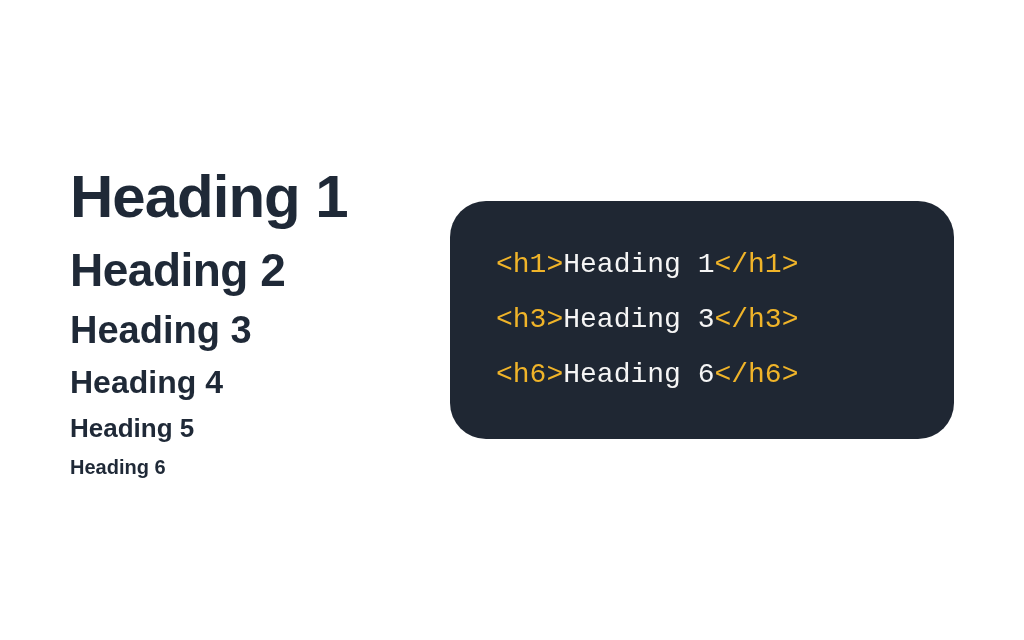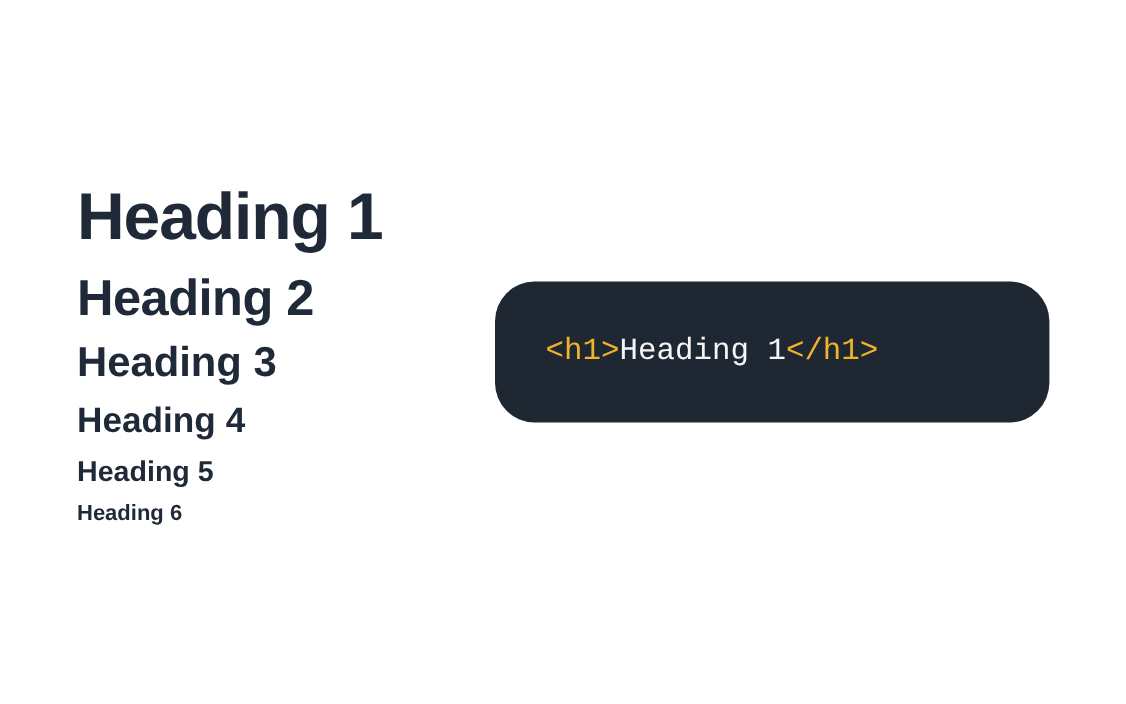--- a/index.html
+++ b/index.html
@@ -63,14 +63,16 @@
   <div class="h2">Heading 2</div>
   <div class="h3">Heading 3</div>
   <div class="h4">Heading 4</div>
   <div class="h5">Heading 5</div>
   <div class="h6">Heading 6</div>
 </div>
 
 <div class="right-panel">
   <div class="code-block">
     <div class="code-line"><span class="tag">&lt;h1&gt;</span><span class="txt">Heading 1</span><span class="tag">&lt;/h1&gt;</span></div>
+    <div class="code-line"><span class="tag">&lt;h3&gt;</span><span class="txt">Heading 3</span><span class="tag">&lt;/h3&gt;</span></div>
+    <div class="code-line"><span class="tag">&lt;h6&gt;</span><span class="txt">Heading 6</span><span class="tag">&lt;/h6&gt;</span></div>
   </div>
 </div>
 
 </body></html>

